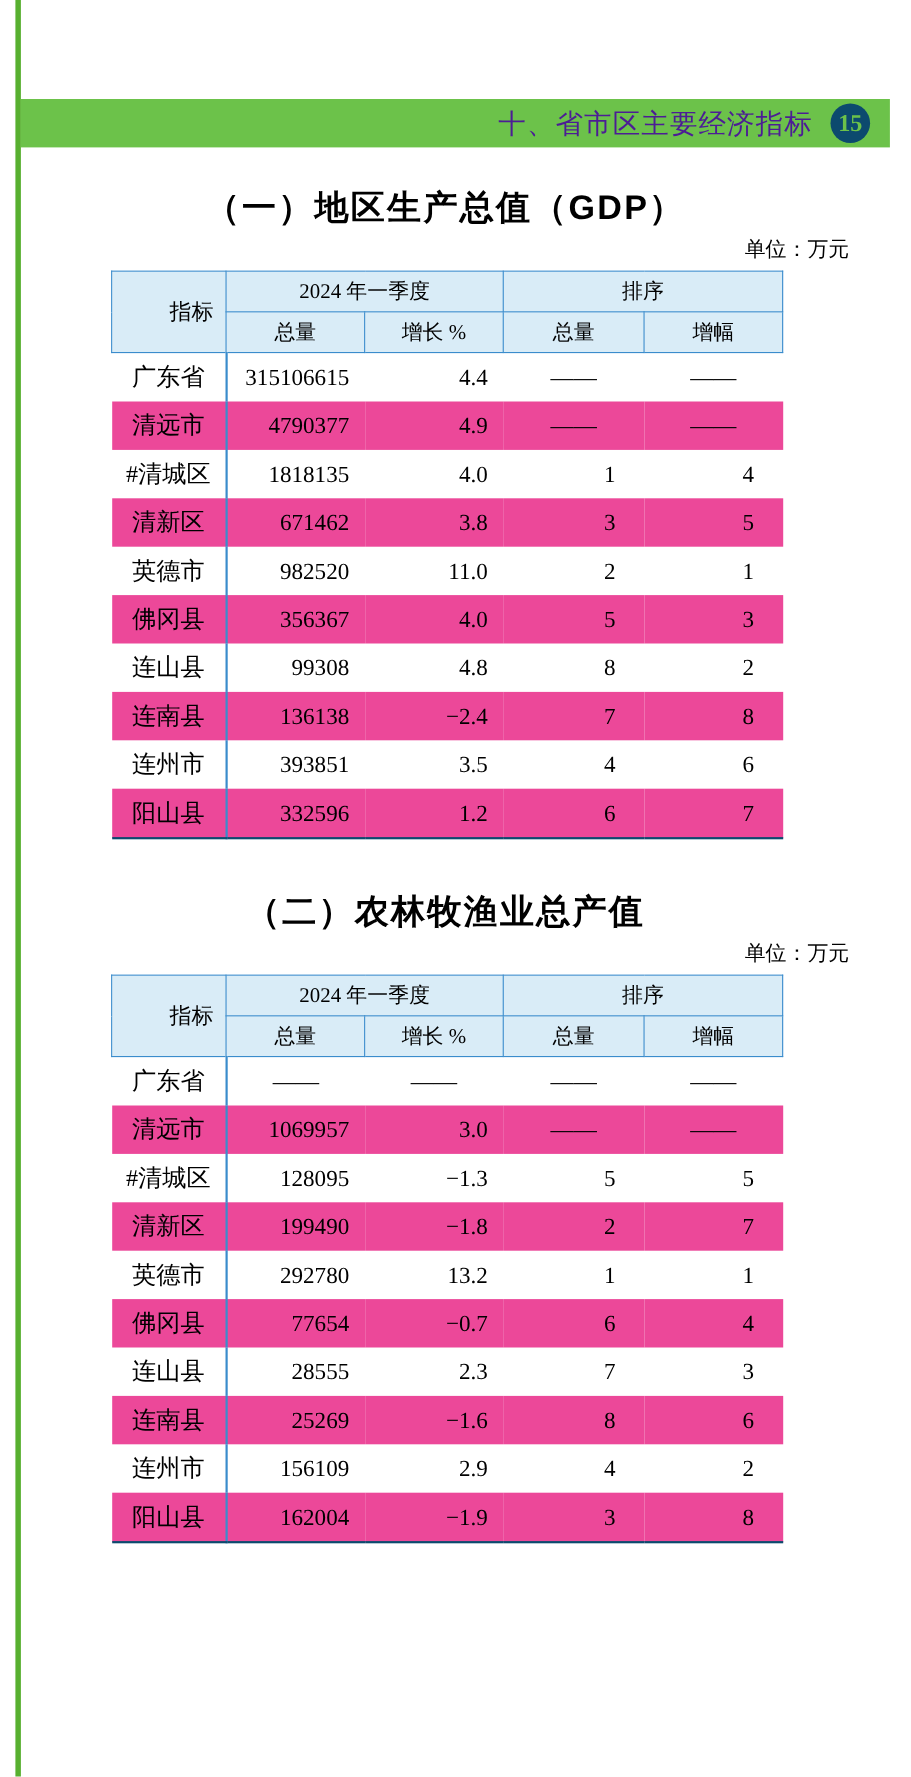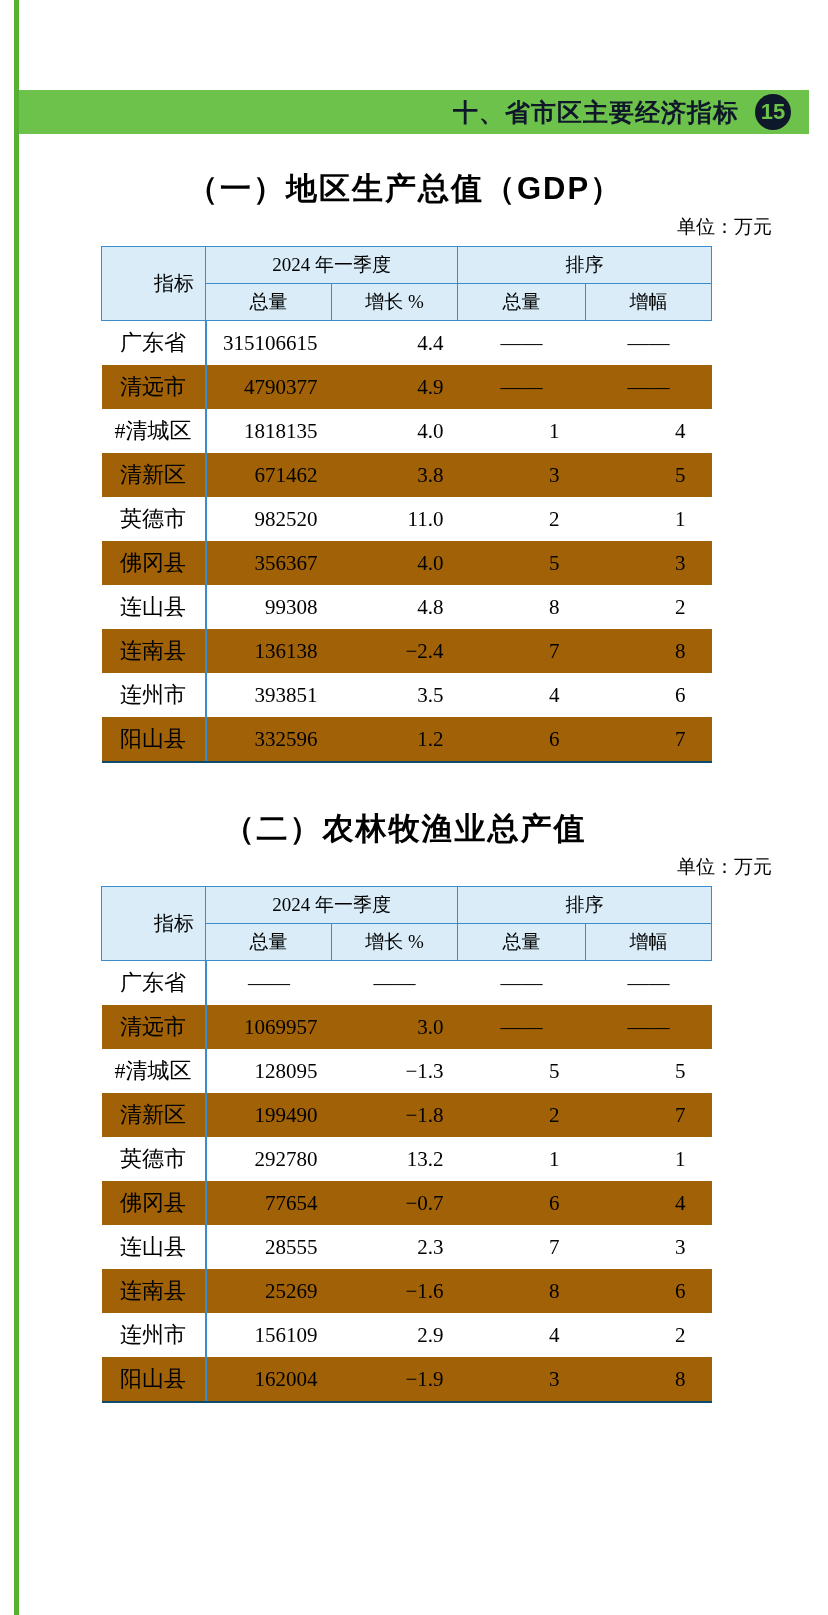--- a/index.html
+++ b/index.html
@@ -38,39 +38,39 @@
     width: 790px;
     height: 44px;
     background: #6cc24a;
     display: flex;
     align-items: center;
     justify-content: flex-end;
     box-sizing: border-box;
     padding-right: 18px;
   }
   .header-title {
-    color: #0f172a;
+    color: #4c1d95;
     font-size: 25px;
-    font-weight: bold;
+    font-weight: normal;
     letter-spacing: 1px;
     font-family: "Liberation Sans", "DejaVu Sans", sans-serif;
     margin-right: 16px;
   }
   .page-badge {
     width: 36px;
     height: 36px;
     border-radius: 50%;
-    background: #0f172a;
+    background: #0c4a6e;
     color: #6cc24a;
     font-size: 22px;
     font-weight: bold;
     display: flex;
     align-items: center;
     justify-content: center;
-    font-family: Liberation Sans, sans-serif;
+    font-family: Liberation Serif, serif;
   }
 
   .section {
     position: absolute;
     left: 0;
     width: 828px;
   }
   .section-title {
     text-align: center;
     font-size: 31px;
@@ -127,21 +127,21 @@
   }
   table.data td.num {
     text-align: right;
     padding-right: 14px;
   }
   table.data td.rank {
     text-align: right;
     padding-right: 26px;
   }
   table.data tr.alt td {
-    background: #a16207;
+    background: #ec4899;
     margin-left: 26px;
   }
   table.data tr.last td {
     border-bottom: 2px solid #0c4a6e;
   }
   .num-cell-dash {
     text-align: center !important;
     padding-right: 10px !important;
   }
   .rank-cell-dash {

